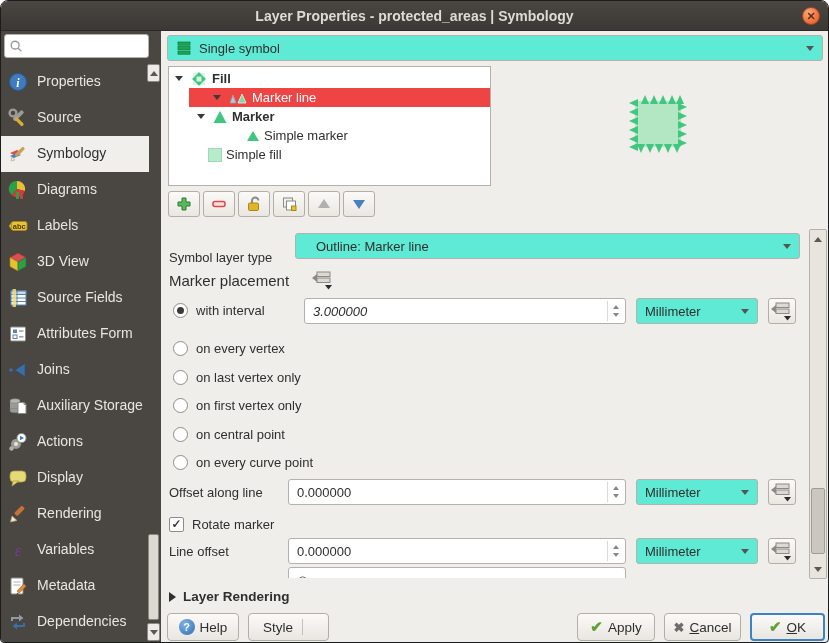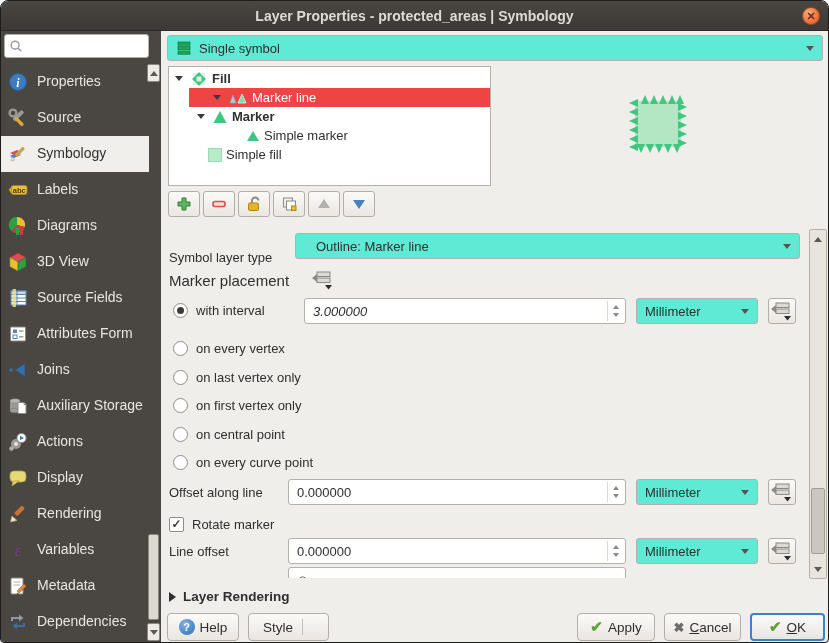--- a/index.html
+++ b/index.html
@@ -167,35 +167,35 @@
           <svg class="nicon" viewBox="0 0 20 20">
               <polygon points="2,9 9,6 13,8 6,11" fill="#d94f4f"></polygon>
               <polygon points="2,12 9,9 13,11 6,14" fill="#4a7fc1"></polygon>
               <rect x="10" y="2" width="3.4" height="12" rx="1.5" fill="#caa05a" transform="rotate(45 12 8)"></rect>
               <polygon points="4,13 7,16 3,17" fill="#efe8da" stroke="#b9a887" stroke-width="0.7"></polygon>
             </svg>
           <span>Symbology</span>
         </div>
         <div class="nav-item">
           <svg class="nicon" viewBox="0 0 20 20">
-              <polygon points="1,10 4,6 4,14" fill="#e8c132" stroke="#a8871a" stroke-width="0.8"></polygon>
-              <rect x="3.5" y="5.5" width="15.5" height="9" rx="2" fill="#e8c132" stroke="#a8871a" stroke-width="0.8"></rect>
-              <text x="11.3" y="13" text-anchor="middle" font-size="7.5" font-weight="bold" fill="#4e3c06" font-family="Liberation Sans,sans-serif">abc</text>
-            </svg>
-          <span>Labels</span>
-        </div>
-        <div class="nav-item">
-          <svg class="nicon" viewBox="0 0 20 20">
               <path d="M9 9 L9 1 A8 8 0 0 1 16.8 11 Z" fill="#e8c132"></path>
               <path d="M9 9 L16.8 11 A8 8 0 0 1 3.5 15 Z" fill="#cc3d3d"></path>
               <path d="M9 9 L3.5 15 A8 8 0 0 1 9 1 Z" fill="#2f9e44"></path>
               <rect x="12" y="10" width="3" height="9" fill="#cc3d3d"></rect>
               <rect x="8" y="12" width="3" height="7" fill="#2f9e44"></rect>
             </svg>
           <span>Diagrams</span>
+        </div>
+        <div class="nav-item">
+          <svg class="nicon" viewBox="0 0 20 20">
+              <polygon points="1,10 4,6 4,14" fill="#e8c132" stroke="#a8871a" stroke-width="0.8"></polygon>
+              <rect x="3.5" y="5.5" width="15.5" height="9" rx="2" fill="#e8c132" stroke="#a8871a" stroke-width="0.8"></rect>
+              <text x="11.3" y="13" text-anchor="middle" font-size="7.5" font-weight="bold" fill="#4e3c06" font-family="Liberation Sans,sans-serif">abc</text>
+            </svg>
+          <span>Labels</span>
         </div>
         <div class="nav-item">
           <svg class="nicon" viewBox="0 0 20 20">
               <polygon points="10,1 18,5.5 10,10 2,5.5" fill="#d94f4f" stroke="#a33030" stroke-width="0.6"></polygon>
               <polygon points="2,5.5 10,10 10,19 2,14.5" fill="#e8c132" stroke="#a8871a" stroke-width="0.6"></polygon>
               <polygon points="18,5.5 10,10 10,19 18,14.5" fill="#2f9e44" stroke="#1f7330" stroke-width="0.6"></polygon>
             </svg>
           <span>3D View</span>
         </div>
         <div class="nav-item">

